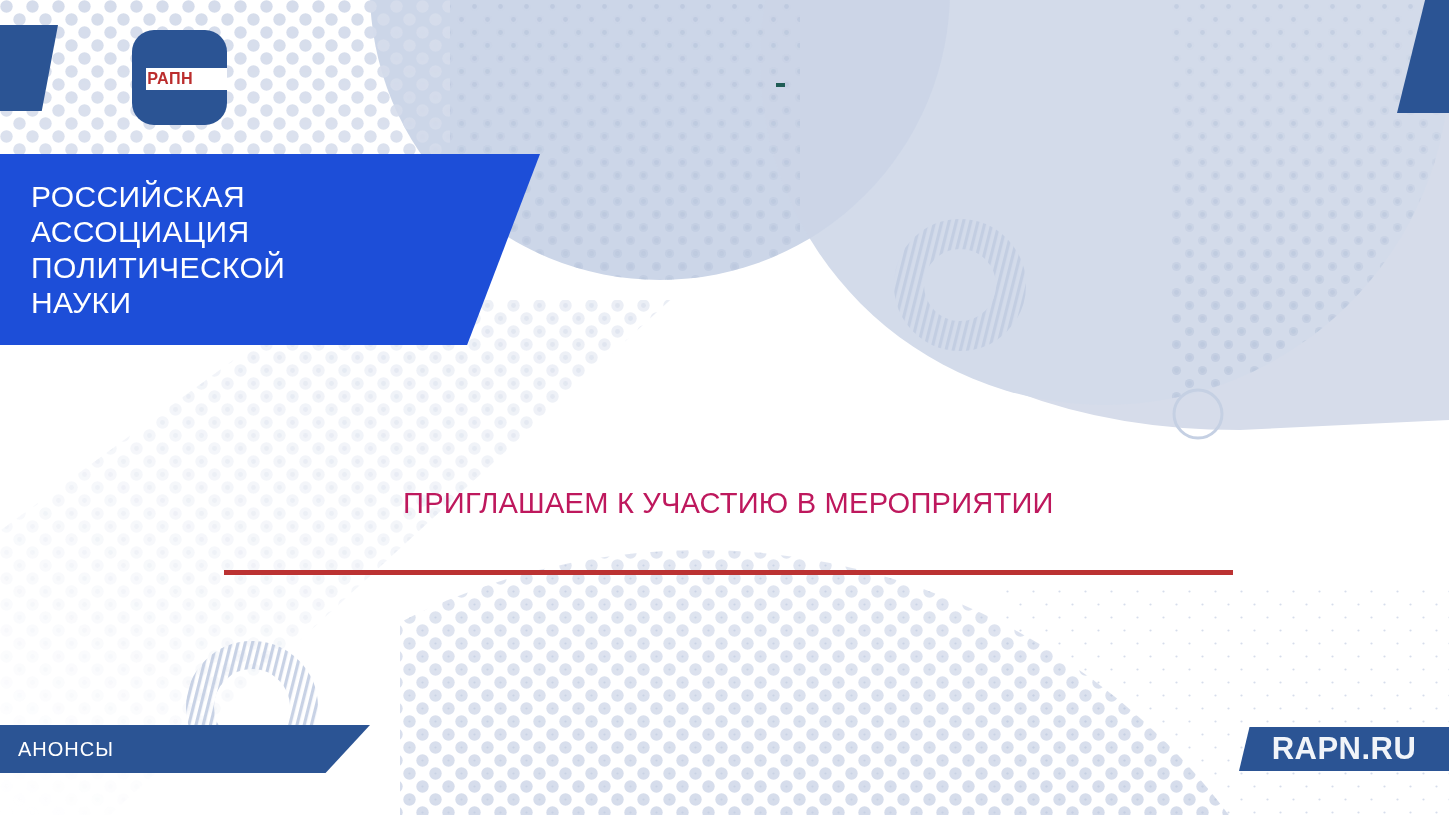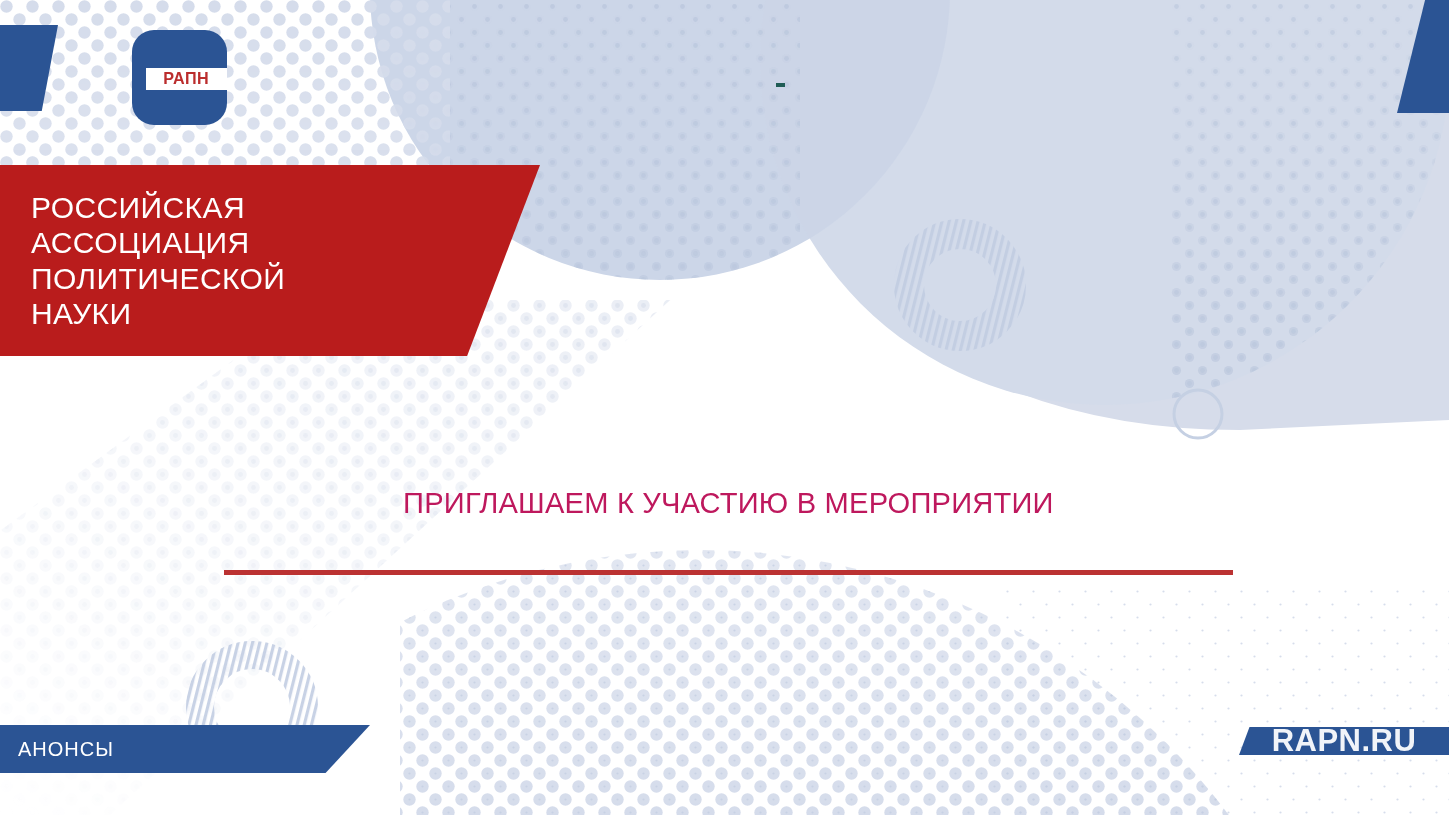--- a/index.html
+++ b/index.html
@@ -32,23 +32,23 @@
     left:1397px; top:0px;
     width:52px; height:113px;
     background:#2b5494;
     clip-path: polygon(54% 0, 100% 0, 100% 100%, 0 100%);
     z-index:6;
   }
 
   
   .name-banner{
     position:absolute;
-    left:0px; top:165px;
+    left:0px; top:154px;
     width:540px; height:191px;
-    background:#b91c1c;
+    background:#1d4ed8;
     clip-path: polygon(0 0, 100% 0, 86.5% 100%, 0 100%);
     z-index:7;
     display:flex; align-items:center;
   }
   .name-text{
     color:#ffffff;
     font-size:30px;
     line-height:1.17;
     letter-spacing:0.4px;
     font-weight:400;
@@ -67,21 +67,21 @@
   .logo-shape{
     position:absolute; inset:0;
     background:#2b5494;
     border-radius:22px;
   }
   .logo-band{
     position:absolute;
     left:14px; top:38px;
     width:81px; height:22px;
     background:#ffffff;
-    display:flex; align-items:center; justify-content:center;
+    display:flex; align-items:center; justify-content:flex-start;
   }
   .logo-band span{
     color:#bb2d2d;
     font-size:17px;
     font-weight:bold;
     letter-spacing:0.5px;
     font-family:"Liberation Sans","DejaVu Sans",sans-serif;
     transform:scaleX(0.95);
   }
 
@@ -123,21 +123,21 @@
     font-size:20px;
     letter-spacing:1.0px;
     padding-left:18px;
     font-family:"Liberation Sans","DejaVu Sans",sans-serif;
   }
 
   
   .site-badge{
     position:absolute;
     left:1239px; top:727px;
-    width:210px; height:28px;
+    width:210px; height:44px;
     background:#2b5494;
     clip-path: polygon(5% 0, 100% 0, 100% 100%, 0 100%);
     z-index:9;
     display:flex; align-items:center; justify-content:center;
   }
   .site-badge span{
     color:#f1f4f9;
     font-size:31px;
     font-weight:bold;
     letter-spacing:0.5px;

